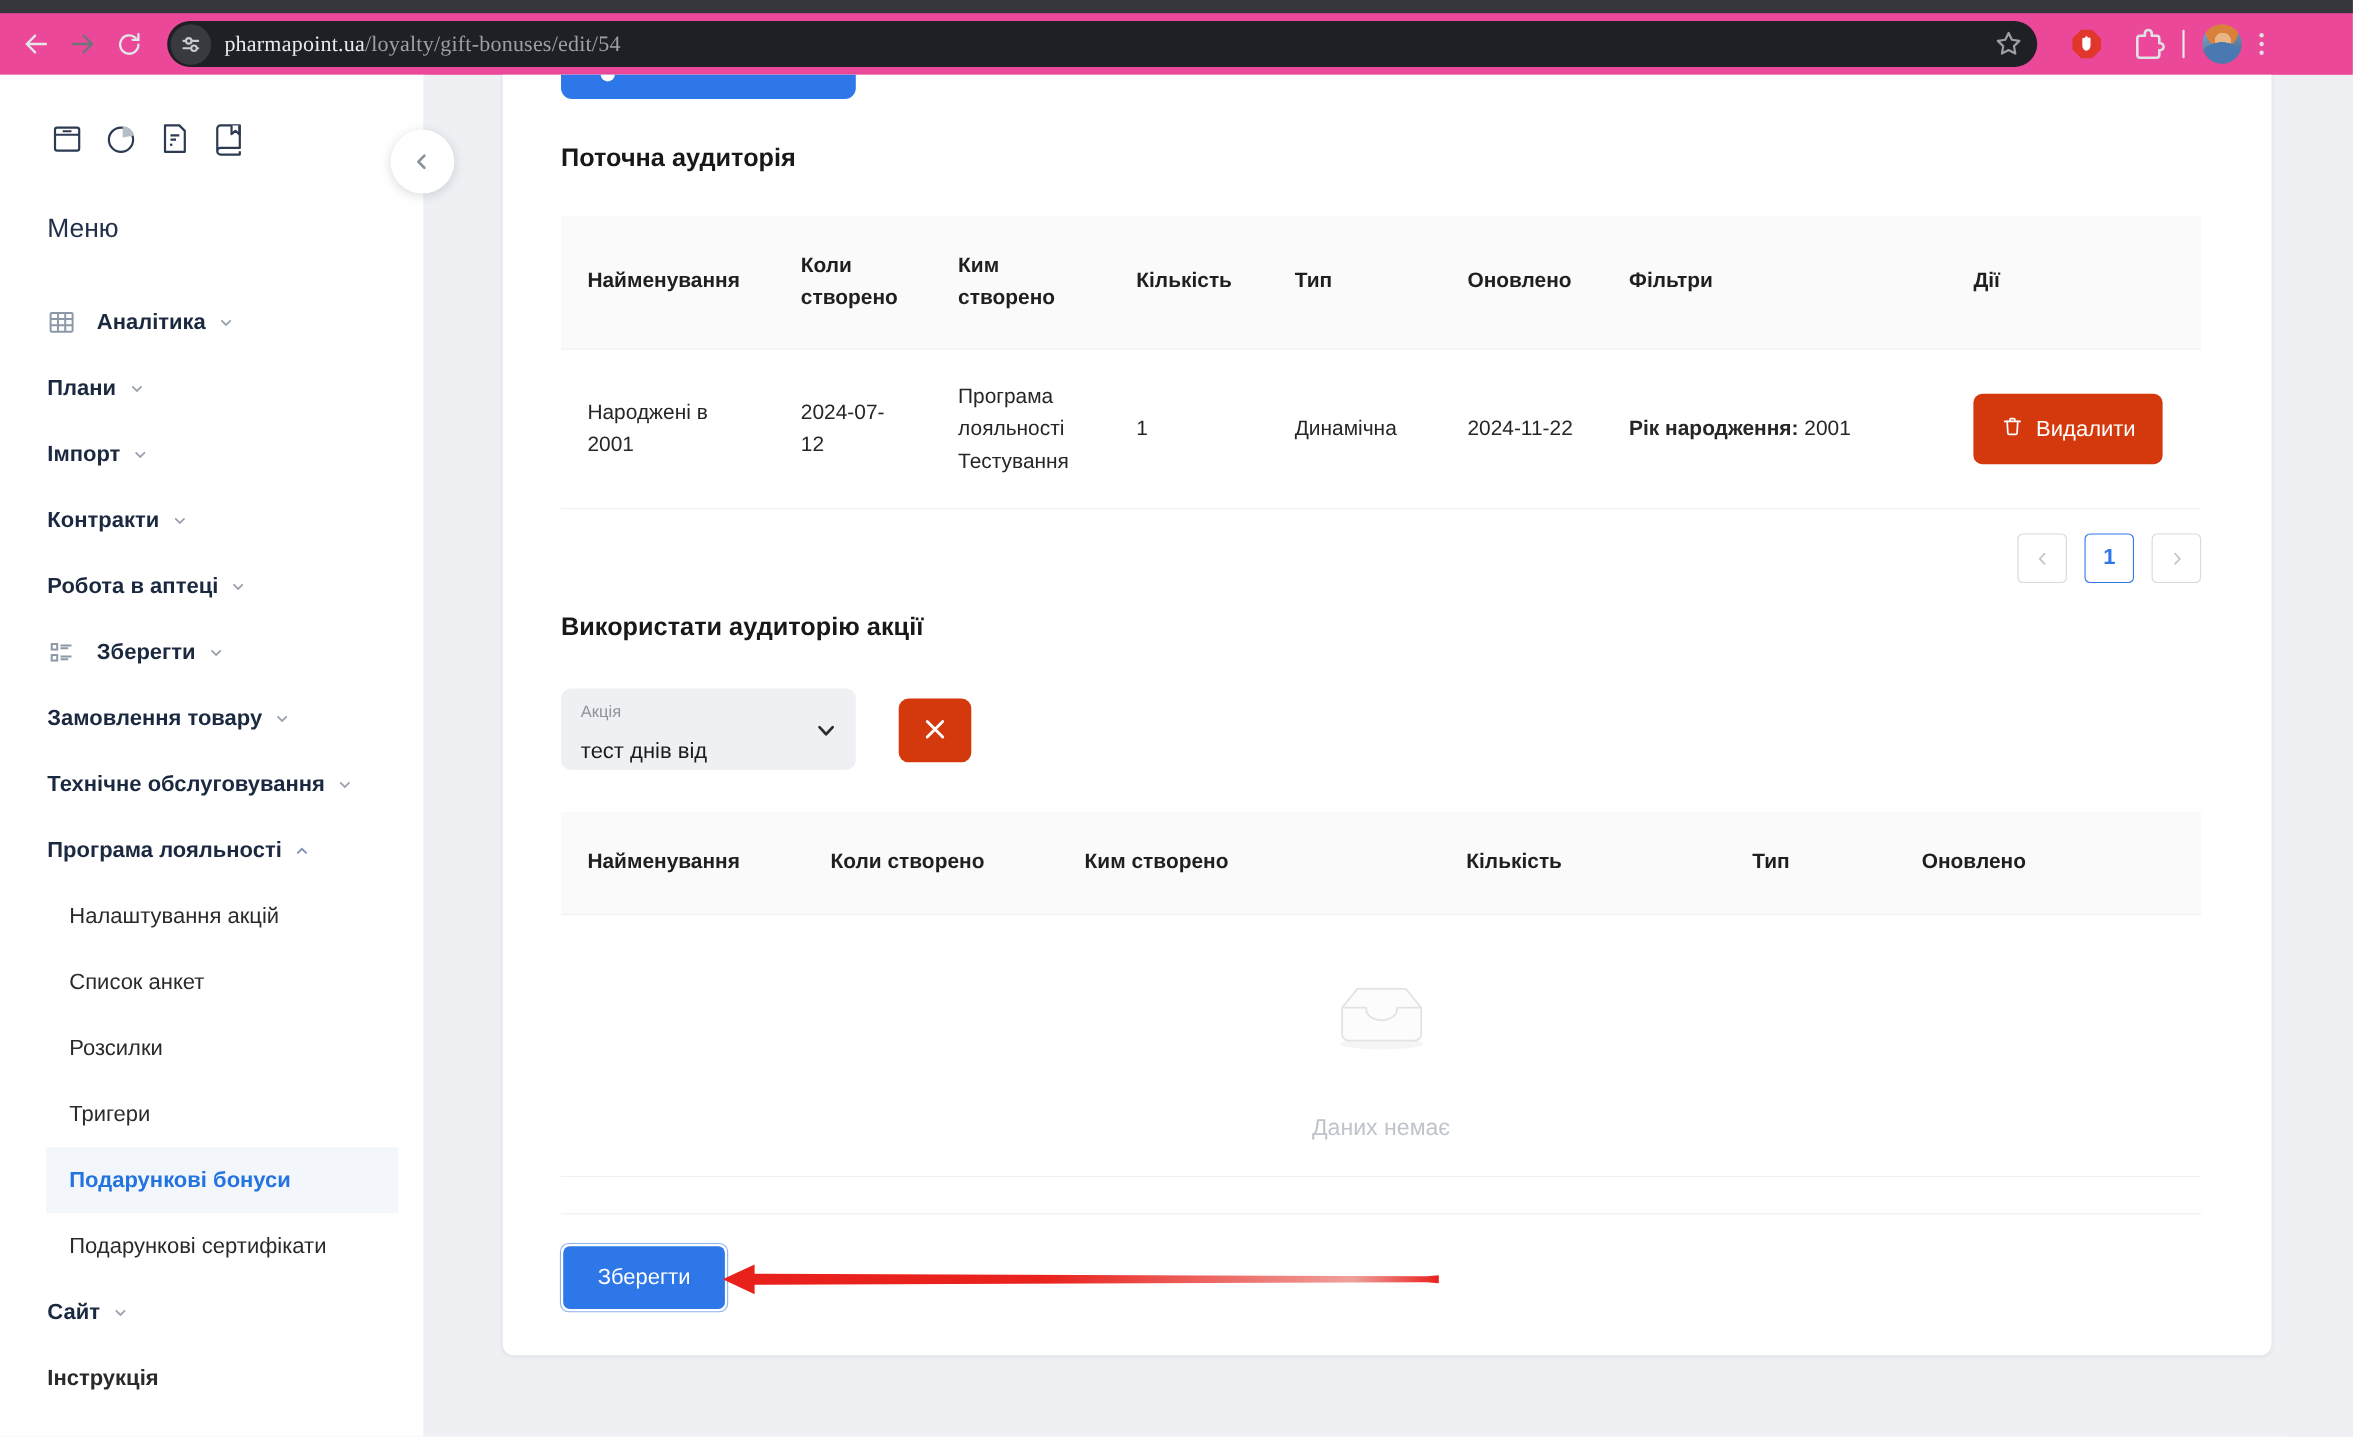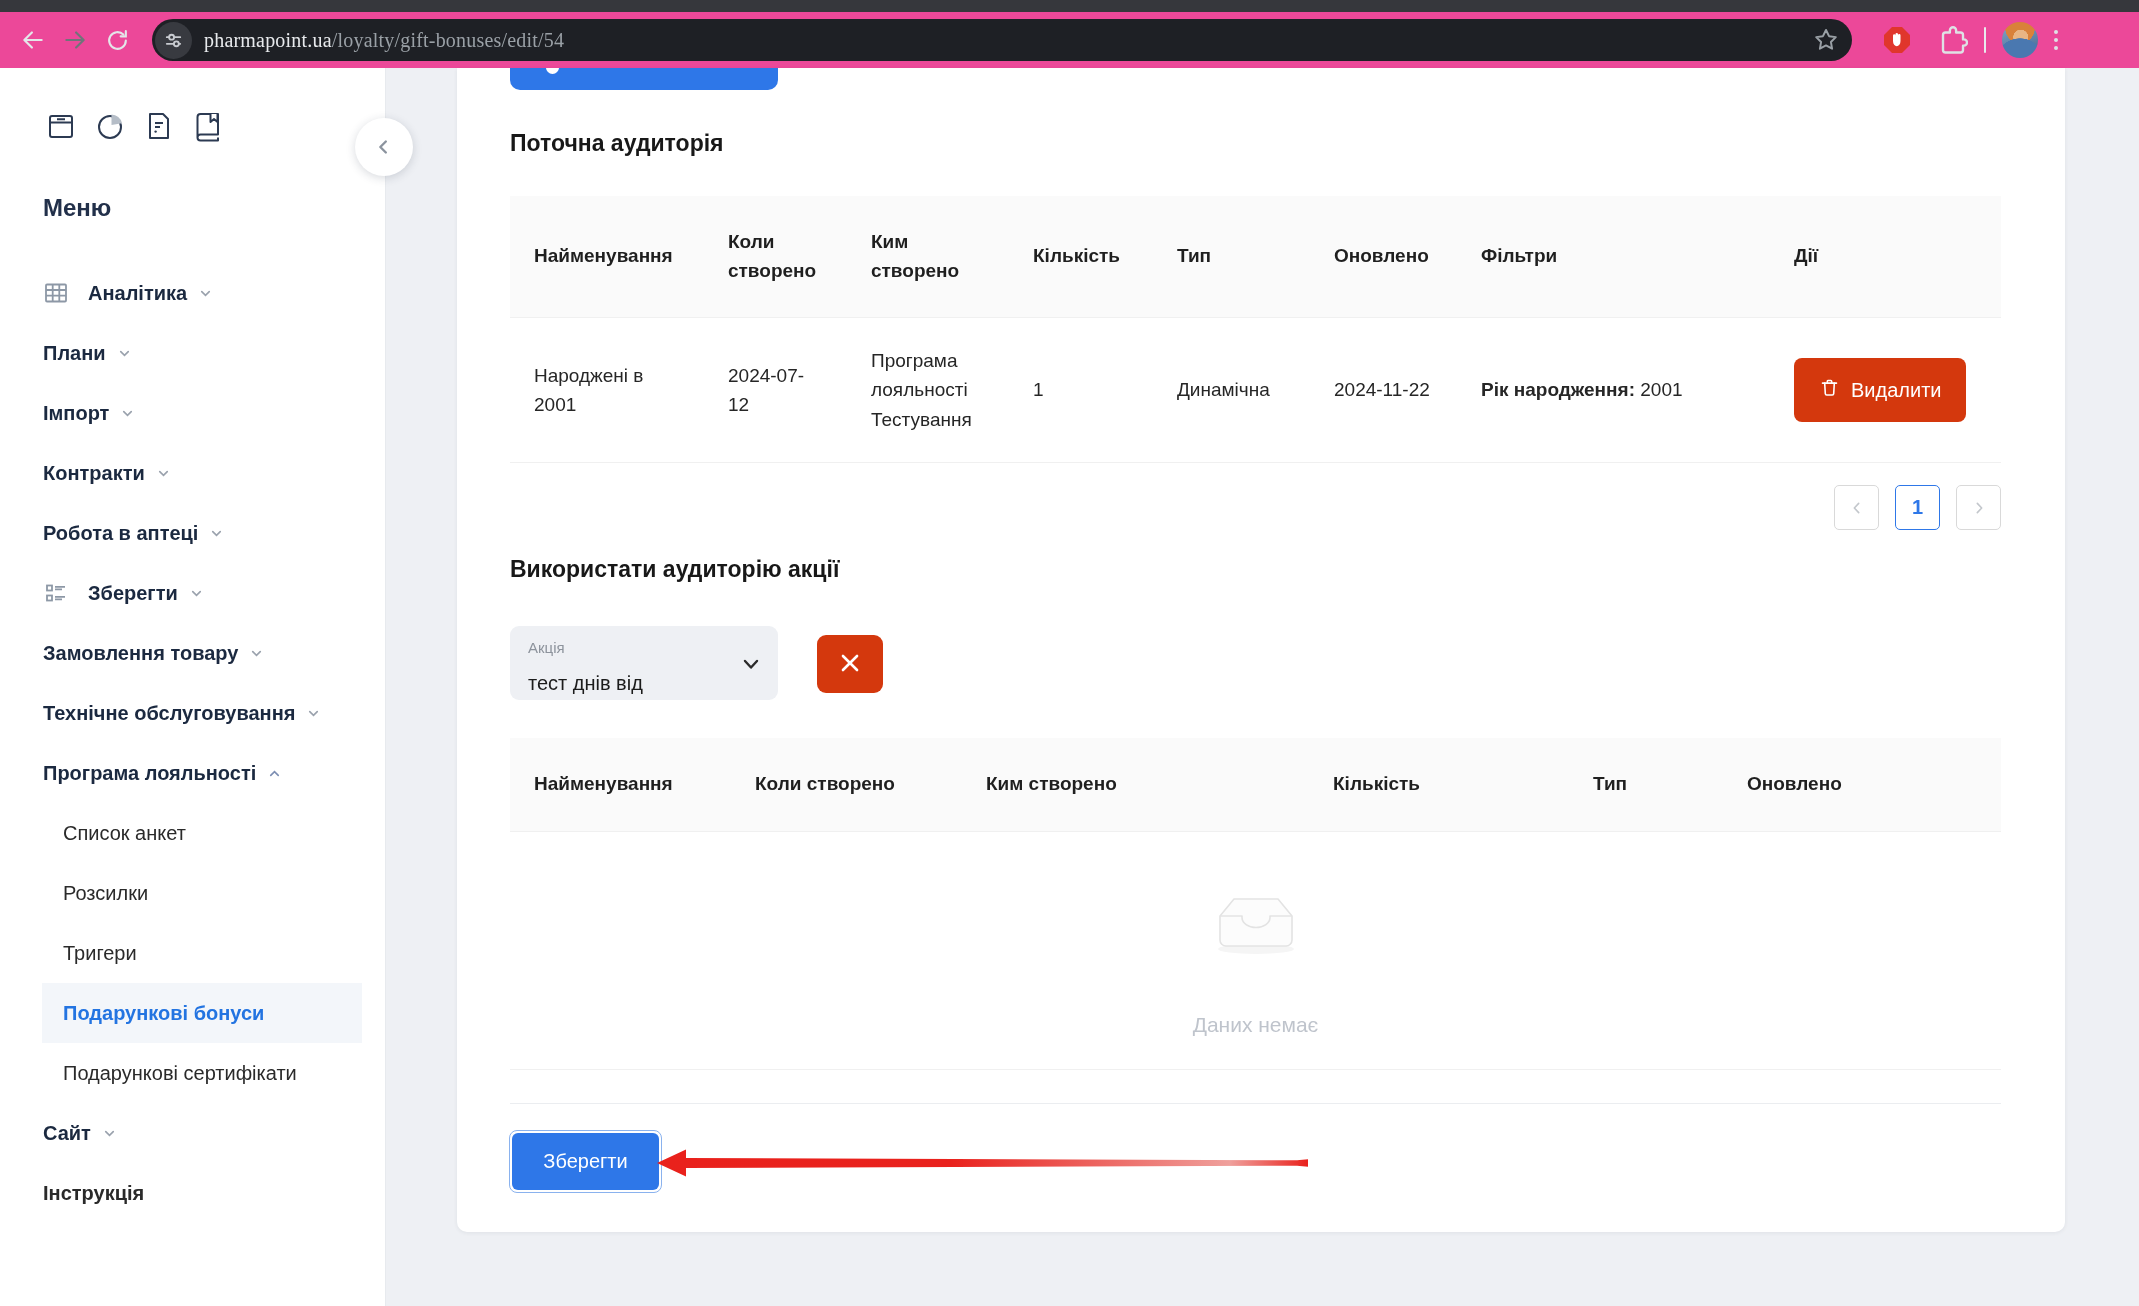--- a/index.html
+++ b/index.html
@@ -30,21 +30,21 @@
       linear-gradient(160deg,#86a8c8,#5b7fa6 60%,#3f5e82);
   }
   .dots { display:flex; flex-direction:column; gap:4px; margin-left:16px; }
   .dots i { width:4px; height:4px; border-radius:50%; background:#dfe1e5; display:block; }
 
   
   .sidebar { position:absolute; left:0; top:68px; width:386px; height:1238px; background:#fff; border-right:1px solid #e7eaee; }
   .side-icons { position:absolute; left:45px; top:42px; display:flex; gap:17px; }
   .collapse-btn { position:absolute; left:355px; top:50px; width:58px; height:58px; border-radius:50%; background:#fff;
     box-shadow:0 2px 10px rgba(40,50,70,.18); display:flex; align-items:center; justify-content:center; z-index:5; }
-  .menu-title { position:absolute; left:43px; top:126px; font-size:24px; font-weight:700; color:#22304a; }
+  .menu-title { position:absolute; left:43px; top:126px; font-size:24px; font-weight:400; color:#22304a; }
   .nav { position:absolute; left:0; top:195px; width:100%; }
   .nav-item { position:relative; height:60px; display:flex; align-items:center; padding-left:43px; cursor:default; }
   .nav-item .lbl { font-size:20px; font-weight:700; color:#1b2940; position:relative; z-index:1; }
   .nav-item.sub { padding-left:63px; }
   .nav-item.sub .lbl { font-weight:400; color:#2a2a2a; }
   .nav-item.plain .lbl { font-weight:700; color:#2a2a2a; }
   .nav-item .mi { width:28px; margin-right:17px; display:flex; align-items:center; position:relative; z-index:1; }
   .nav-item .chev { margin-left:11px; display:flex; align-items:center; position:relative; z-index:1; }
   .nav-item.active::before { content:""; position:absolute; left:42px; right:23px; top:0; bottom:0; background:#f3f6fa; }
   .nav-item.active .lbl { color:#2374e1; font-weight:700; }
@@ -265,20 +265,23 @@
           </svg>
         </span>
     </div>
     <div class="nav-item">
       <span class="lbl">Програма лояльності</span>
       <span class="chev">
           <svg width="15" height="15" viewBox="0 0 24 24" fill="none" stroke="#7d8fb3" stroke-width="2.6" stroke-linecap="round">
             <polyline points="6,15 12,9 18,15"></polyline>
           </svg>
         </span>
+    </div>
+    <div class="nav-item sub">
+      <span class="lbl">Налаштування акцій</span>
     </div>
     <div class="nav-item sub">
       <span class="lbl">Список анкет</span>
     </div>
     <div class="nav-item sub">
       <span class="lbl">Розсилки</span>
     </div>
     <div class="nav-item sub">
       <span class="lbl">Тригери</span>
     </div>

